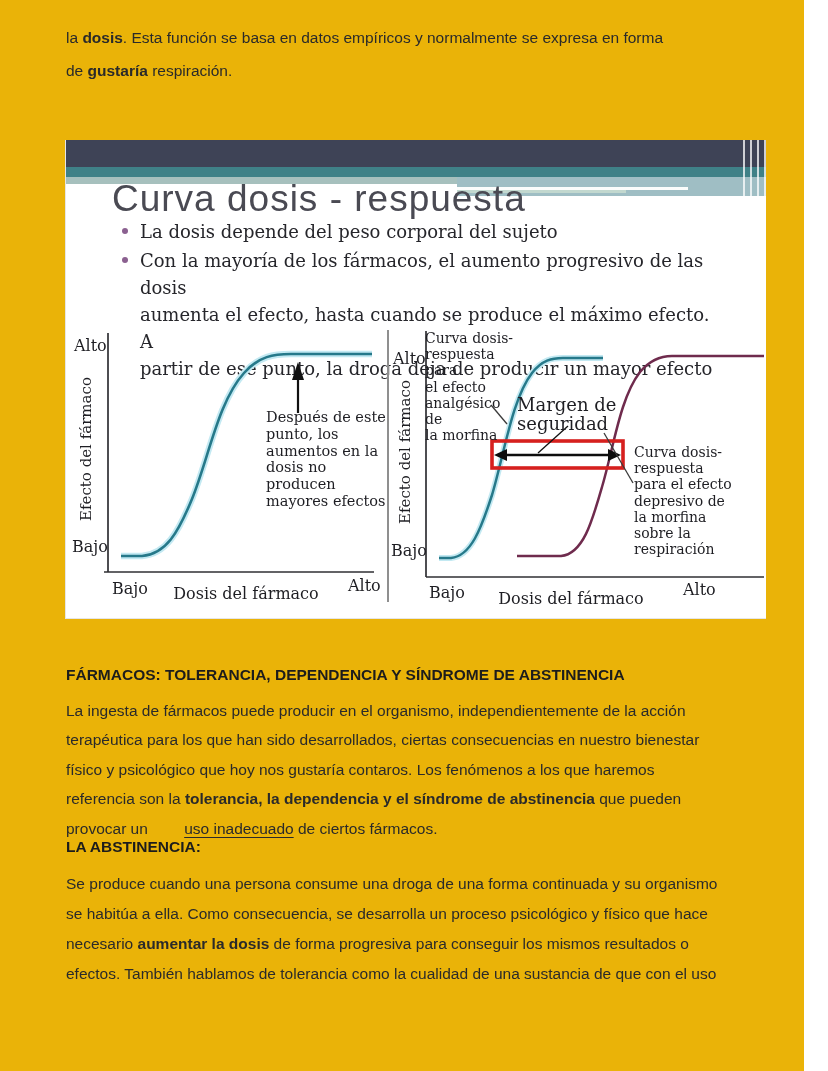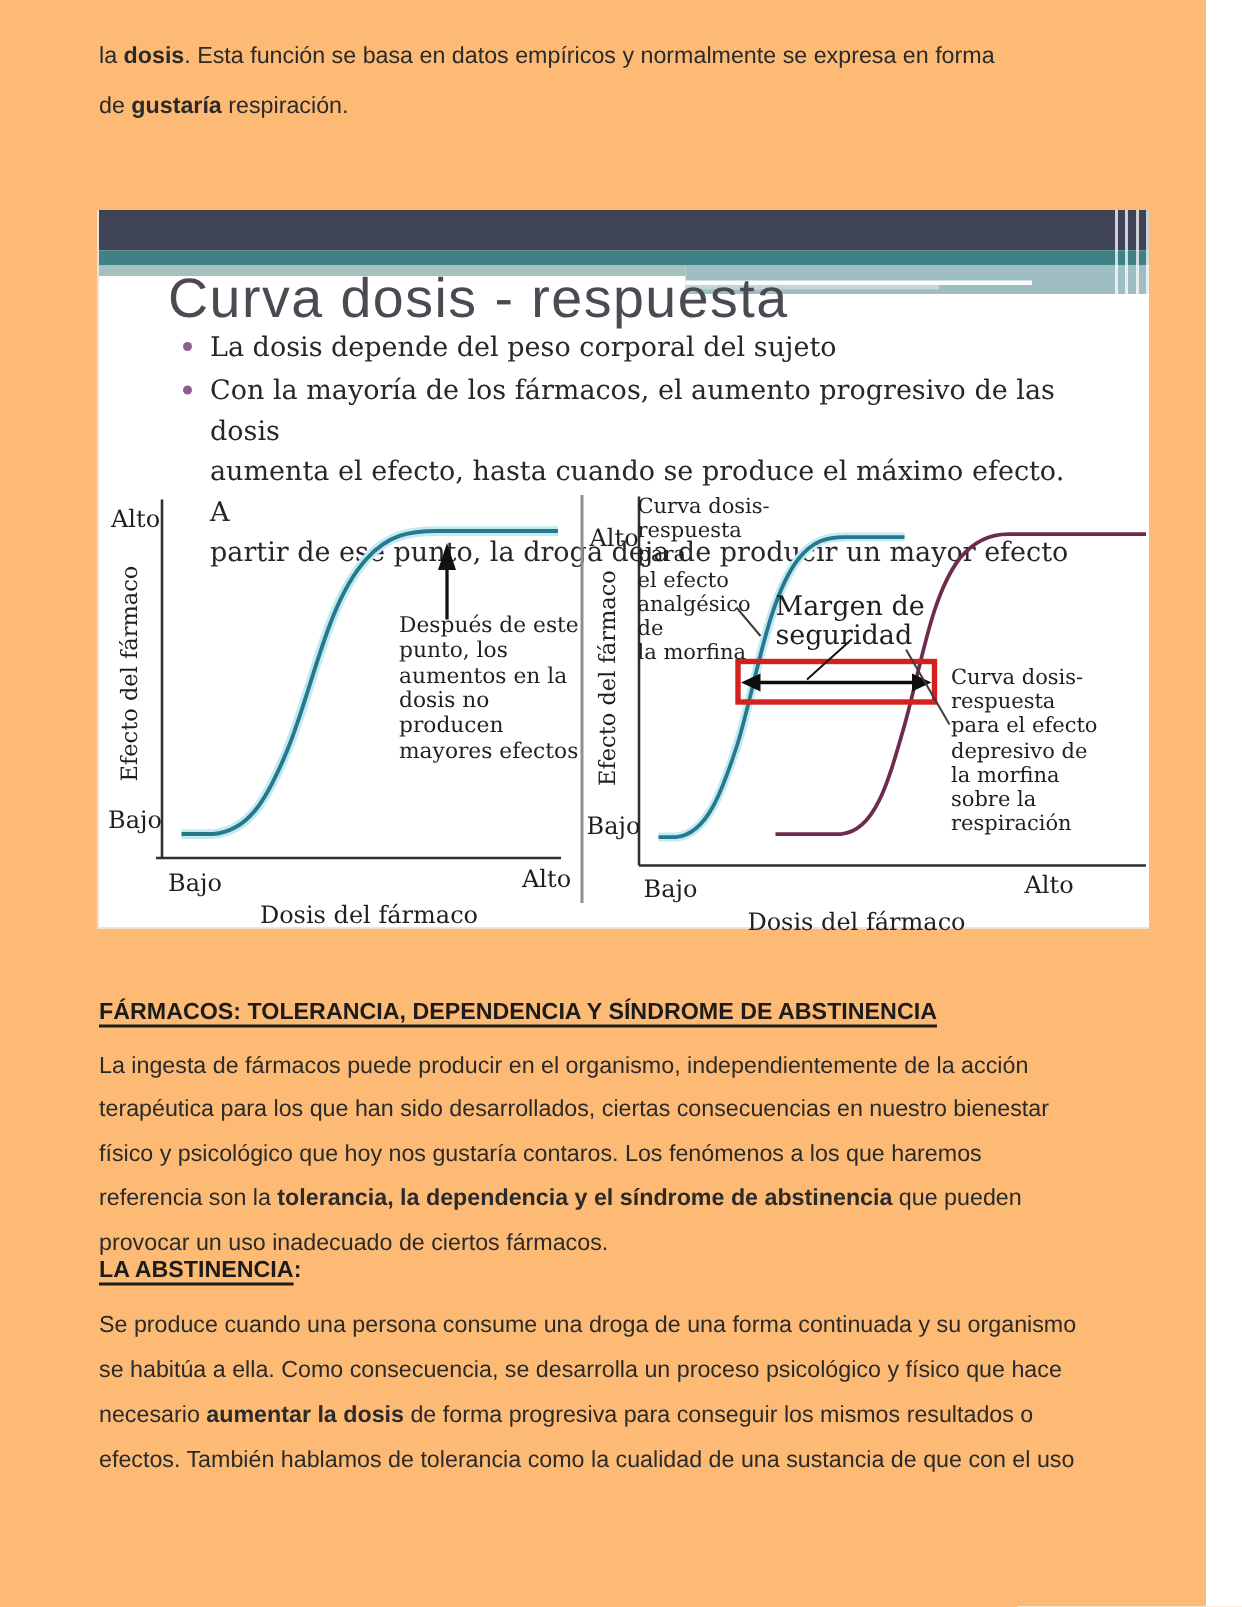--- a/index.html
+++ b/index.html
@@ -1,26 +1,26 @@
 <!DOCTYPE html>
 <html><head>
 <meta charset="utf-8">
 <style>
   html,body{margin:0;padding:0;background:#fff;}
-  #page{position:relative;width:804px;height:1071px;background:#fdba74;overflow:hidden;
+  #page{position:relative;width:804px;height:1071px;background:#eab308;overflow:hidden;
         font-family:"Liberation Sans",sans-serif;color:#282828;}
   
   .body-text{position:absolute;left:66px;width:712px;font-size:15.5px;color:#2a2a2a;margin:0;}
   .intro{top:21px;line-height:33px;}
   .para1{top:696px;line-height:29.4px;}
   .para2{top:869px;line-height:30px;}
   .b{font-weight:bold;}
-  .u{text-underline-offset:3px;}
+  .u{text-decoration:underline;text-underline-offset:3px;margin-left:32px;}
   .doc-heading{position:absolute;left:66px;margin:0;font-size:15.5px;font-weight:bold;color:#1c1c1c;}
-  .doc-heading .hu{text-decoration:underline;text-decoration-thickness:1.6px;text-underline-offset:4px;}
+  .doc-heading .hu{text-decoration-thickness:1.6px;text-underline-offset:4px;}
   
   .slide{position:absolute;left:65px;top:140px;width:700px;height:478px;background:#fff;
          border-left:1px solid #e6e6e6;border-right:1px solid #eceocc0;border-bottom:1px solid #e6e6e6;}
   .bar-navy{position:absolute;left:0;top:0;width:700px;height:27px;background:#3e4356;}
   .bar-teal{position:absolute;left:0;top:27px;width:700px;height:10px;background:#3f8187;}
   .bar-light-left{position:absolute;left:0;top:37px;width:391px;height:7px;background:#a6c0bd;}
   .bar-light-right{position:absolute;left:391px;top:37px;width:309px;height:19px;background:#9fbec4;}
   .bar-white-line{position:absolute;left:391px;top:47px;width:231px;height:3px;background:#fbfdfc;}
   .bar-green-line{position:absolute;left:391px;top:50px;width:169px;height:3px;background:#c2d8cf;}
   .corner-stripes{position:absolute;left:677px;top:0;width:23px;height:58px;
@@ -34,21 +34,21 @@
   
   .graph{position:absolute;font-family:"DejaVu Serif",serif;color:#1e1e23;}
   .left-graph{left:0;top:185px;width:330px;height:292px;}
   .right-graph{left:325px;top:185px;width:375px;height:300px;}
   .graph svg{position:absolute;left:0;top:0;}
   .glabel{position:absolute;font-size:16px;}
   .gsmall{position:absolute;font-size:14px;line-height:16.2px;}
   .rot{position:absolute;transform:rotate(-90deg);text-align:center;font-size:15px;}
   .anno{position:absolute;font-size:14.5px;line-height:16.8px;}
   .gdivider{position:absolute;left:321px;top:190px;width:2px;height:272px;background:#8f8f8f;}
-  .center{text-align:center;margin-top:16px;}
+  .center{text-align:center;}
 </style>
 </head>
 <body>
 
 <div id="page">
 
   <p class="body-text intro"><span>la </span><span class="b">dosis</span><span>. Esta función se basa en datos empíricos y normalmente se expresa en forma</span><br><span>de </span><span class="b">gustaría</span><span> respiración.</span></p>
 
   <div class="slide">
     <div class="bar-navy"></div>

